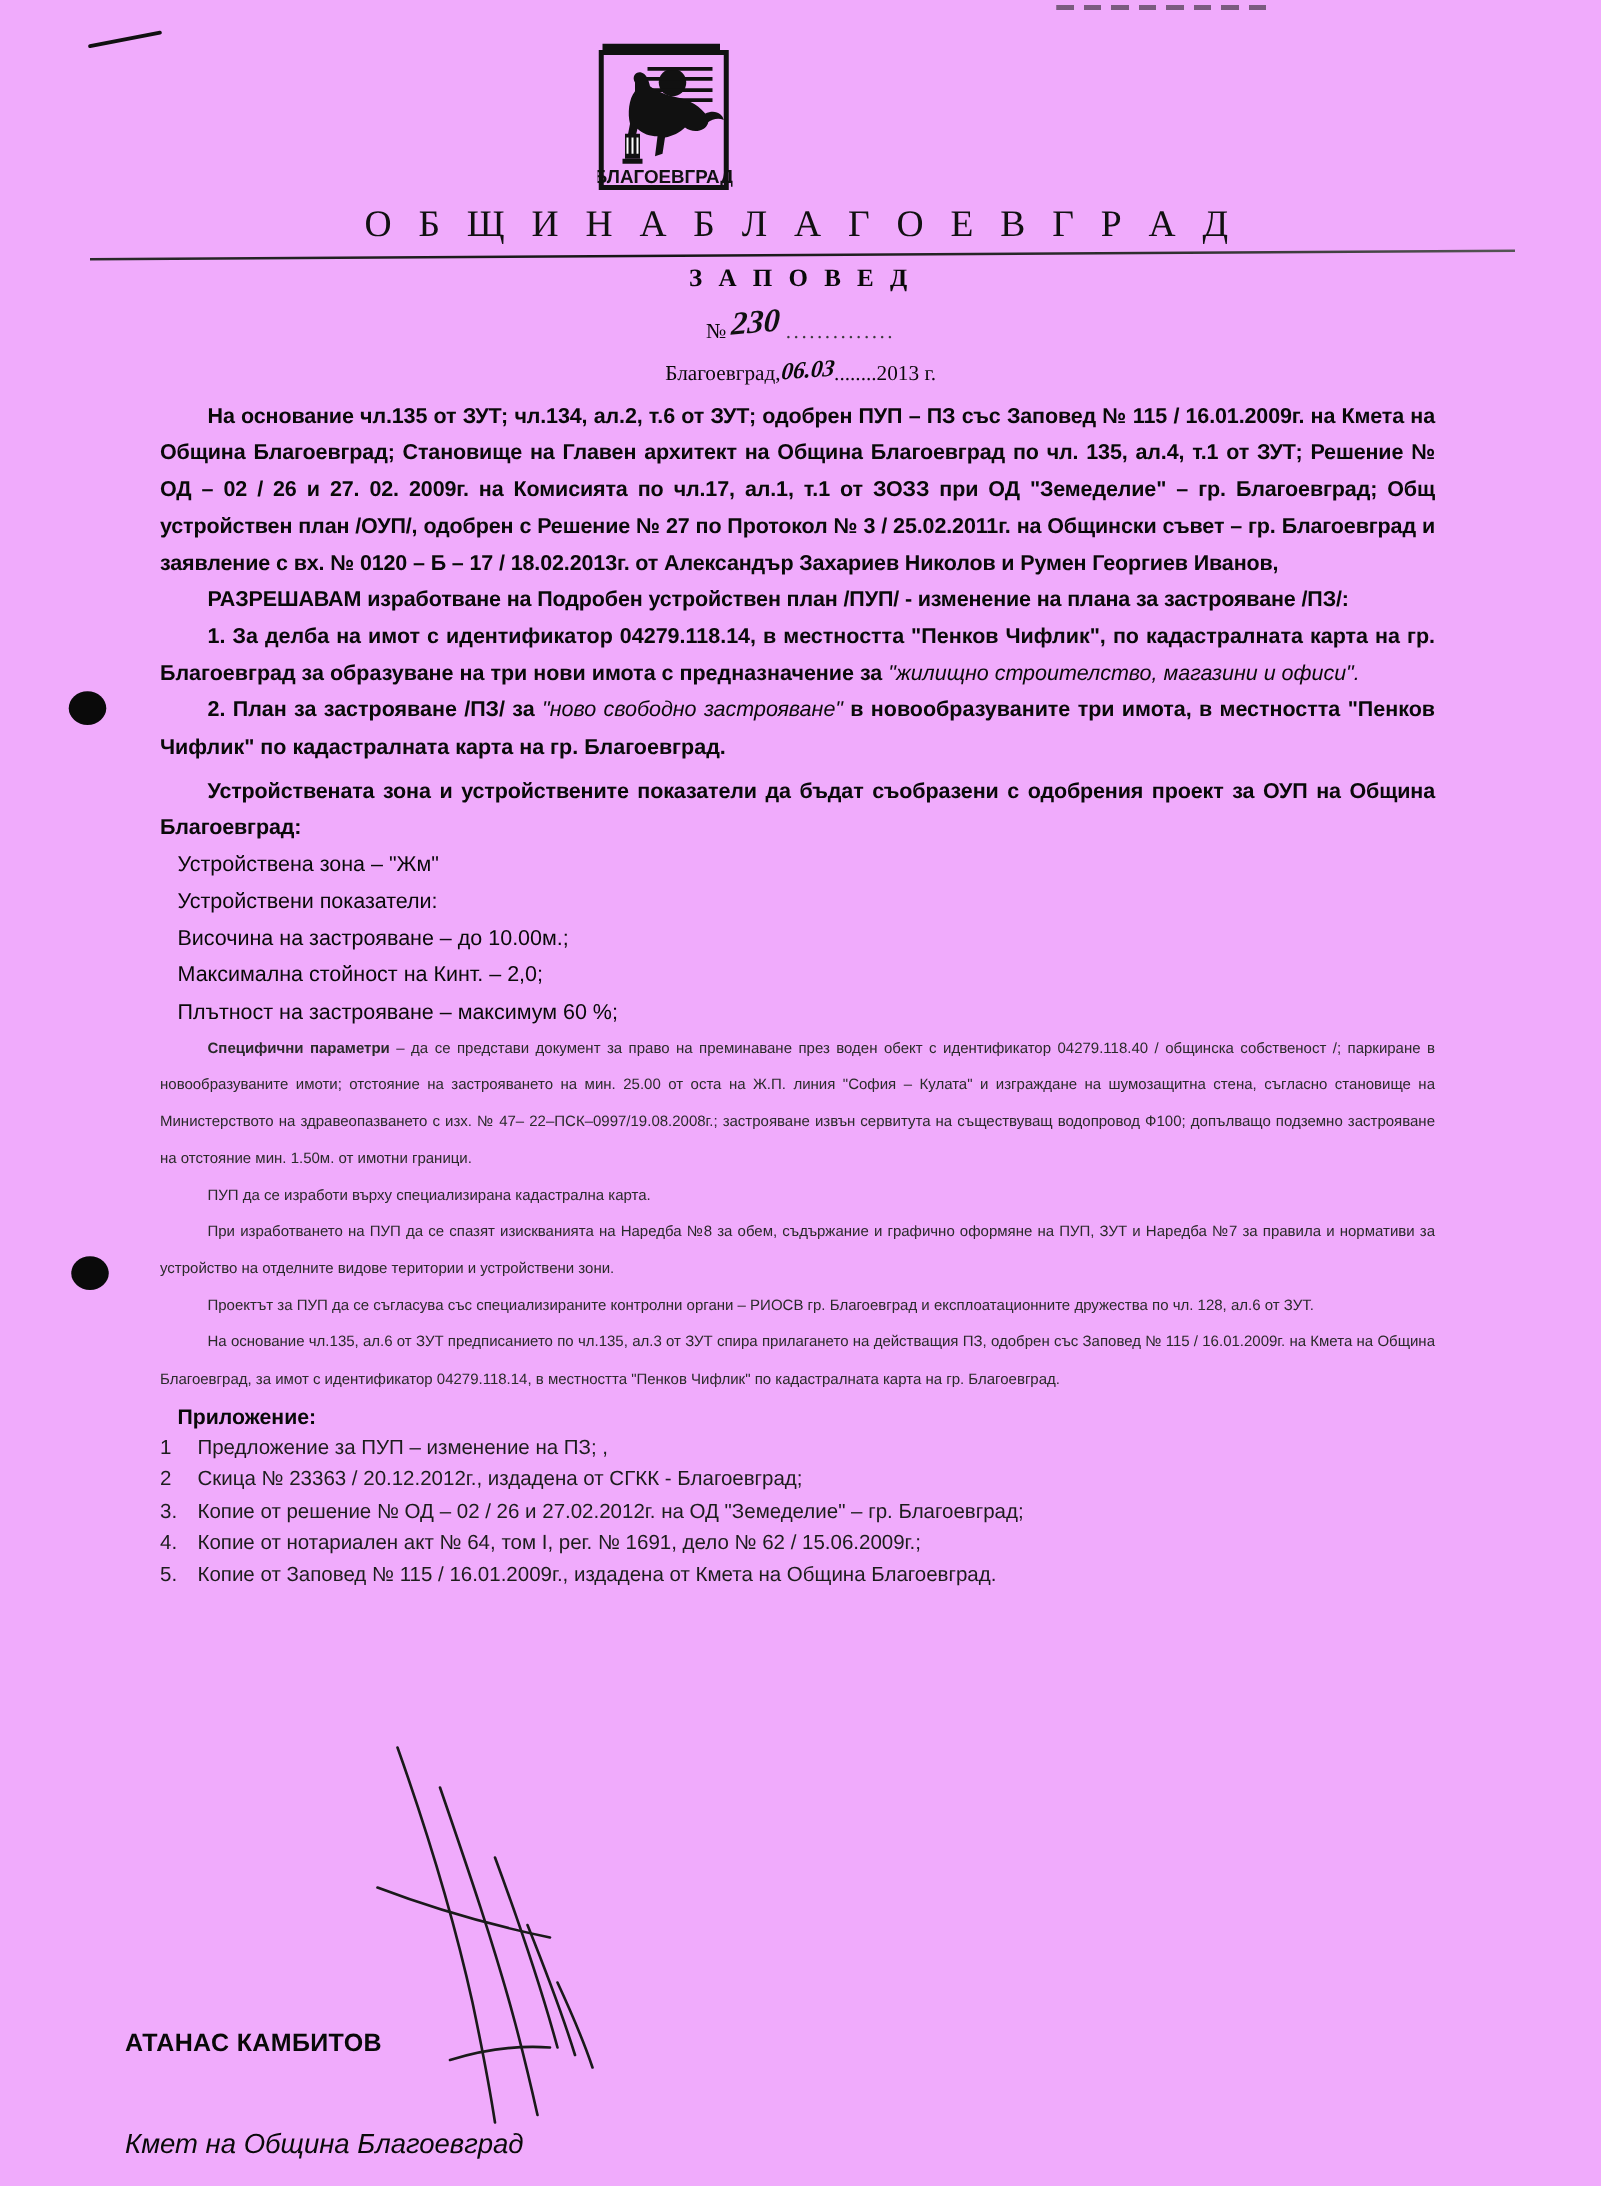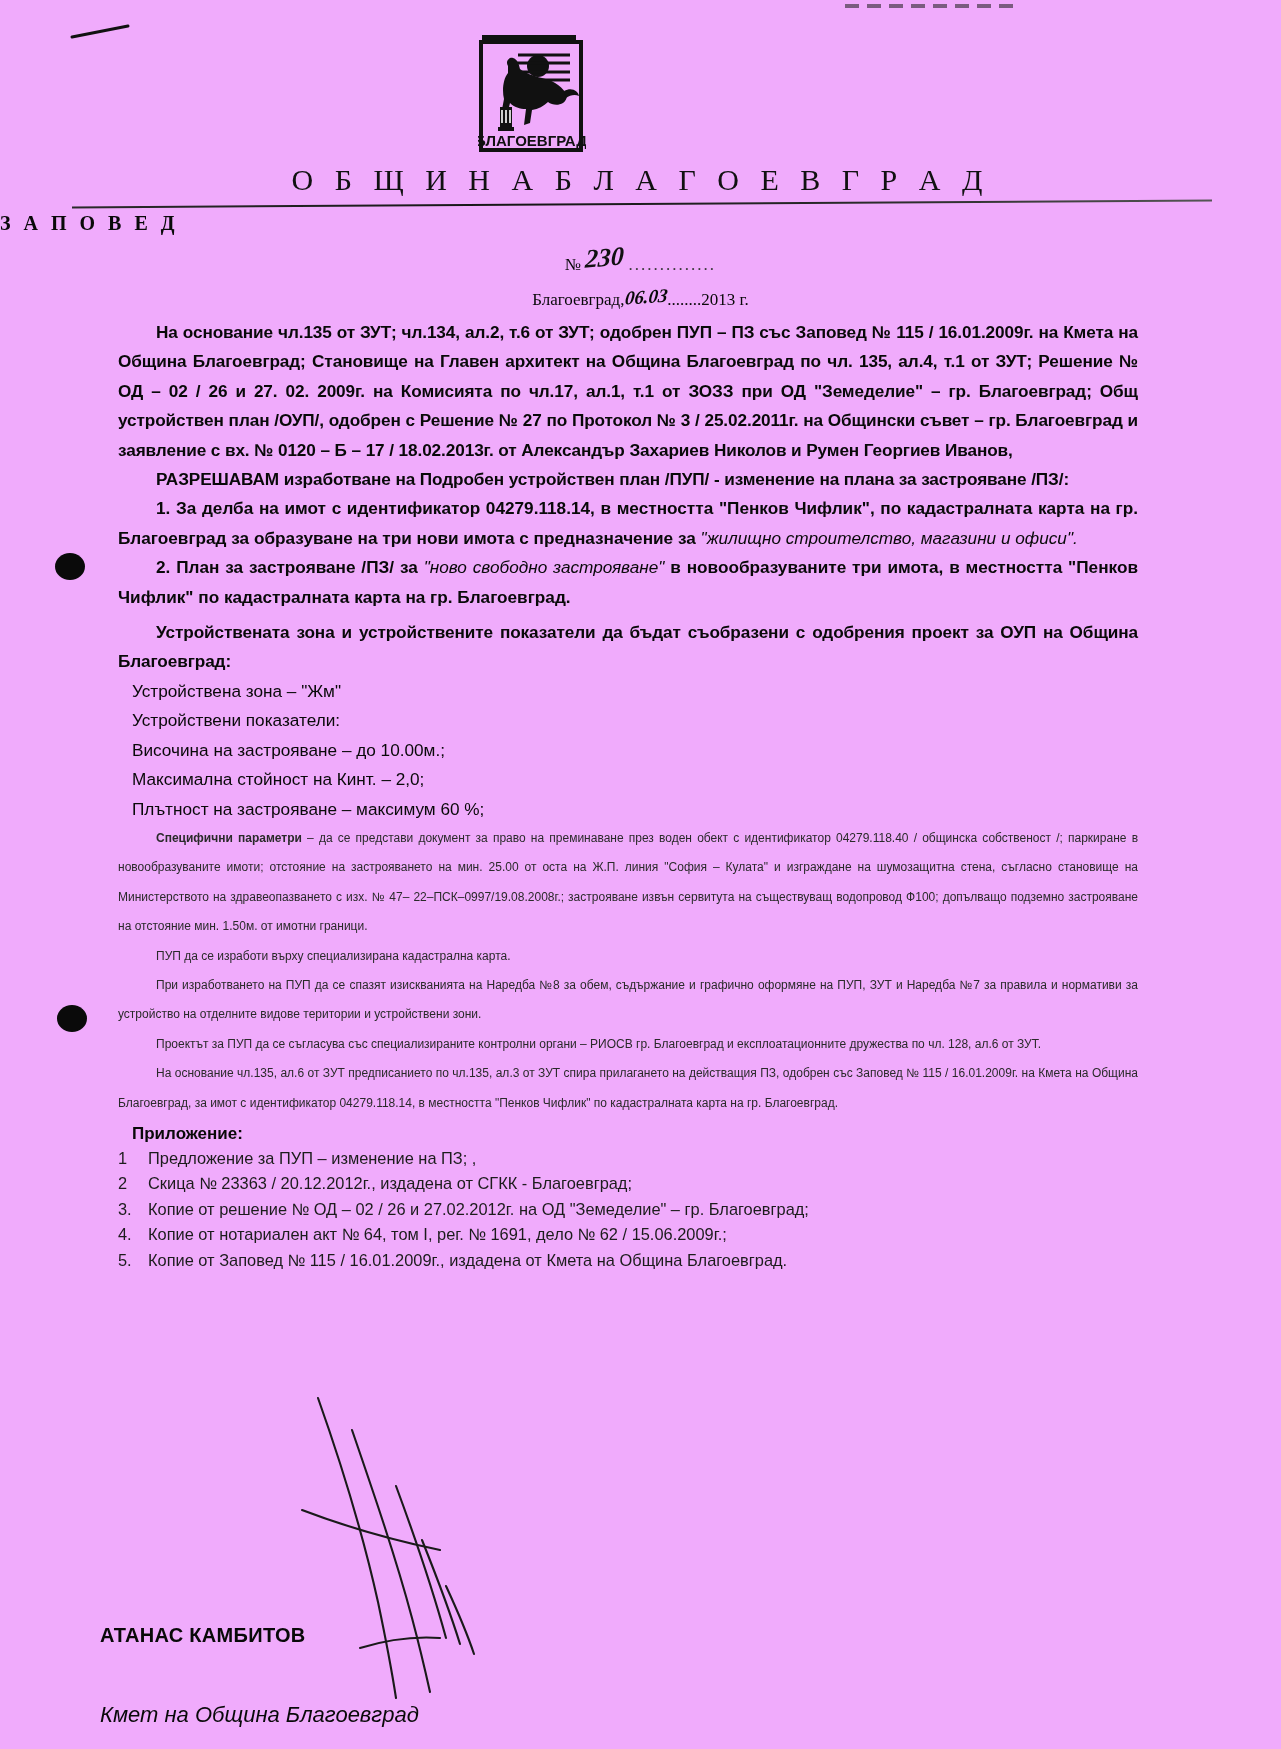--- a/index.html
+++ b/index.html
@@ -66,20 +66,21 @@
     position: absolute;
     left: 72px; top: 203px;
     width: 1140px; height: 2px;
     background: linear-gradient(90deg,#2a2a2a 0%,#151515 40%,#2f2f2f 75%,#555 100%);
     transform: rotate(-0.35deg);
   }
   .doc-kind {
     position: absolute;
     left: 0; top: 212px;
     width: 1281px;
+    text-align: center;
     font-family: "Liberation Serif", serif;
     font-size: 20px;
     font-weight: 700;
     letter-spacing: 4px;
   }
   .numline {
     position: absolute;
     left: 0; top: 247px;
     width: 1281px;
     text-align: center;
@@ -113,21 +114,21 @@
     font-size: 19px;
     display: inline-block;
     transform: rotate(-4deg) skewX(-10deg);
     position: relative;
     top: -2px;
   }
 
   
   .body {
     position: absolute;
-    left: 118px; top: 318px;
+    left: 128px; top: 318px;
     width: 1020px;
   }
   p.para {
     margin: 0 0 0 0;
     font-size: 17.2px;
     line-height: 29.4px;
     text-align: justify;
     text-indent: 38px;
     font-weight: 700;
     letter-spacing: -0.1px;

